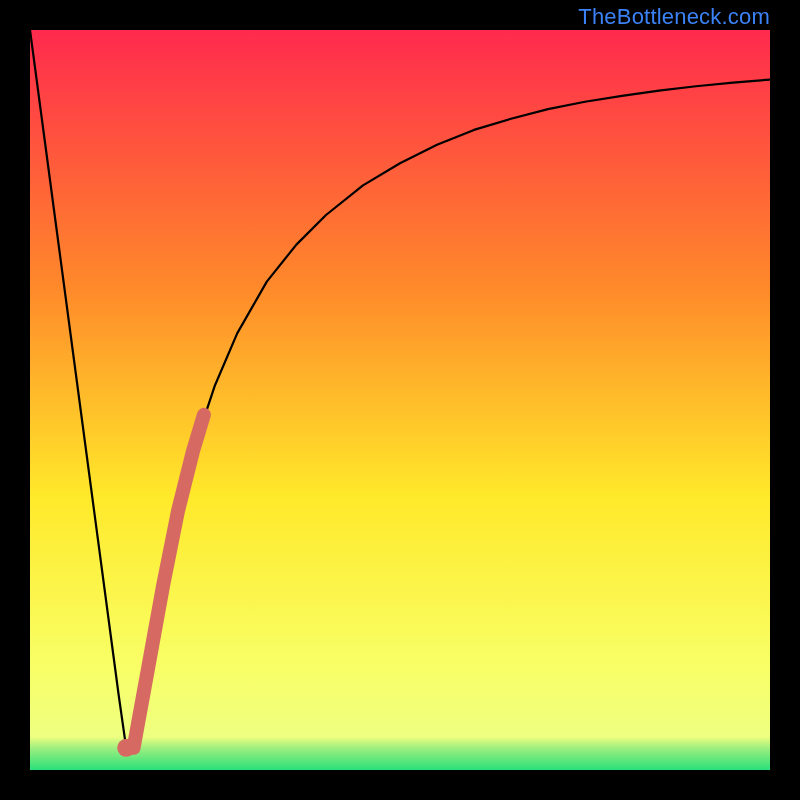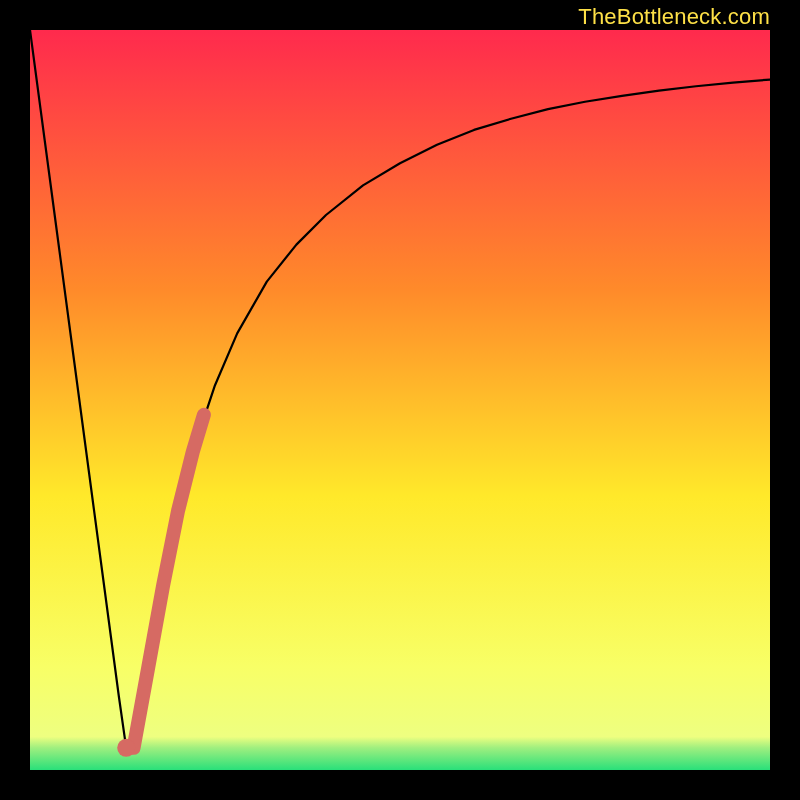--- a/index.html
+++ b/index.html
@@ -30,21 +30,21 @@
     left: 0; top: 0; width: 100%; height: 100%;
   }
   svg {
     position: absolute;
     left: 0; top: 0;
   }
   .watermark {
     position: absolute;
     top: 4px;
     right: 30px;
-    color: #fde047;
+    color: #3b82f6;
     font-size: 22px;
     font-weight: 500;
     letter-spacing: 0.2px;
     user-select: none;
   }
 </style>
 </head>
 <body>
 
 <div class="frame">

